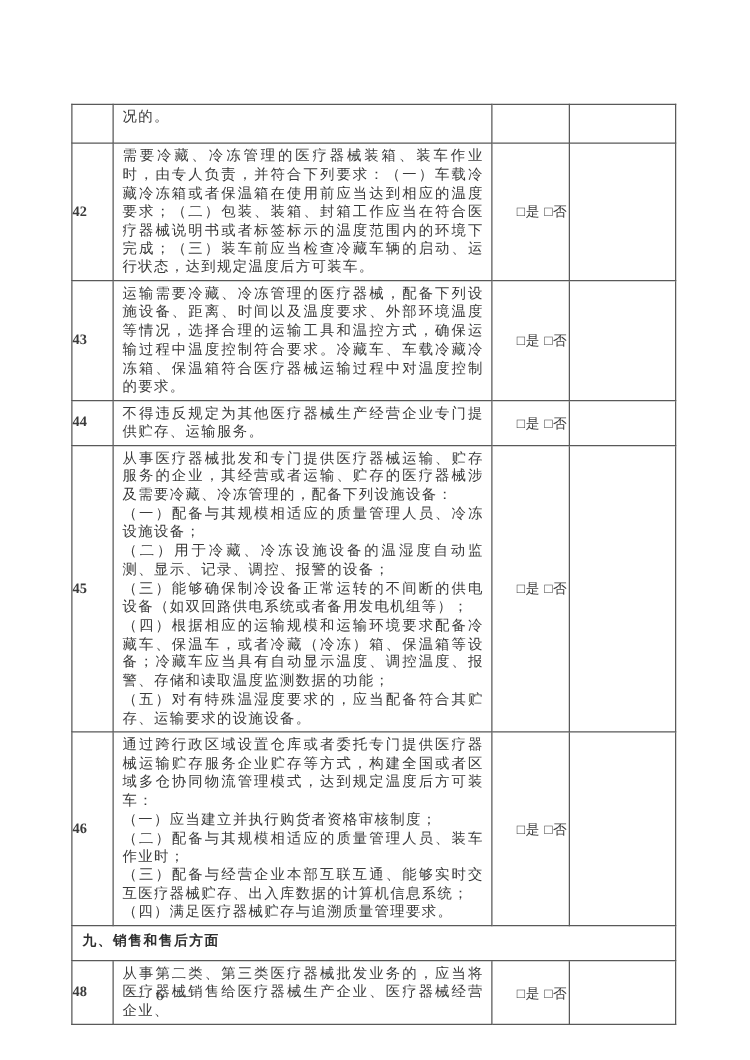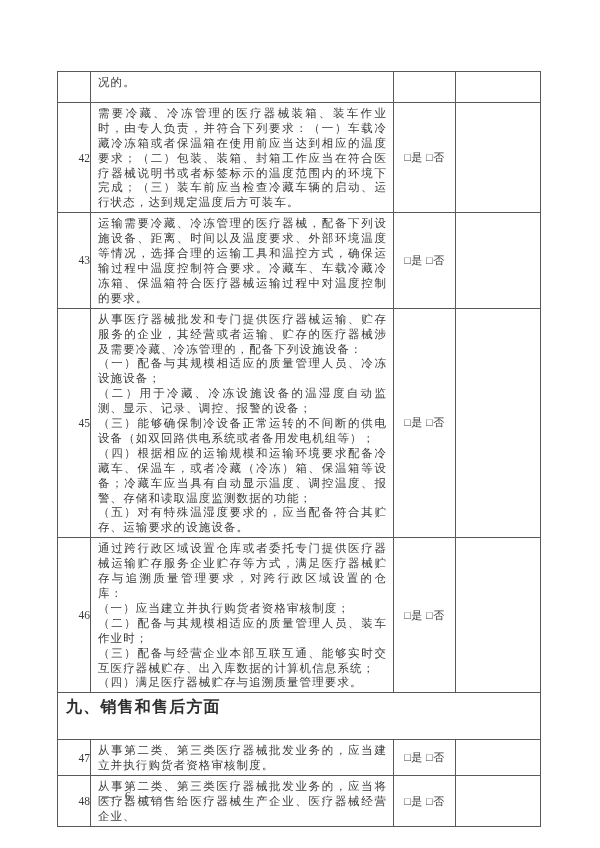--- a/index.html
+++ b/index.html
@@ -7,58 +7,59 @@
   body { height: 848px; overflow: hidden; }
   .sheet {
     position: relative;
     width: 600px; height: 848px;
     background: #ffffff;
     font-family: "Liberation Serif", "DejaVu Serif", serif;
     color: #3a3a3a;
   }
   table.checklist {
     position: absolute;
-    left: 57px; top: 71px;
+    left: 57px; top: 83px;
     width: 483px;
     border-collapse: collapse;
     table-layout: fixed;
   }
   col.c-num   { width: 33px; }
   col.c-text  { width: 303px; }
   col.c-check { width: 62px; }
   col.c-blank { width: 85px; }
   td { border: 1px solid #595959; vertical-align: middle; }
   td.num {
-    text-align: right;
+    text-align: left;
     font-size: 11.5px;
     color: #3a3a3a;
     padding: 0;
+    font-weight: bold;
   }
   td.content { padding: 3px 6px 2px 7px; }
   tr.cont td.content { padding-bottom: 12px; vertical-align: top; }
   .para {
     font-size: 11.5px;
     line-height: 14.9px;
     letter-spacing: 1.1px;
     text-align: justify;
     text-justify: inter-character;
     color: #3a3a3a;
   }
   td.check {
-    text-align: center;
+    text-align: right;
     font-size: 11px;
     white-space: nowrap;
     padding: 0 1px;
     letter-spacing: 0.5px;
     color: #3a3a3a;
   }
   td.section {
     font-weight: bold;
-    font-size: 16px;
-    padding: 4px 6px 21px 8px;
+    font-size: 11px;
+    padding: 4px 6px 8px 8px;
     letter-spacing: 1.2px;
     color: #2e2e2e;
   }
   .pageno {
     position: absolute;
     left: 103px; top: 789px;
     font-size: 12.5px;
     letter-spacing: 3px;
     color: #3f3f3f;
   }
@@ -93,54 +94,54 @@
         </tr>
         <tr>
           <td class="num">43</td>
           <td class="content">
             <div class="para">运输需要冷藏、冷冻管理的医疗器械，配备下列设施设备、距离、时间以及温度要求、外部环境温度等情况，选择合理的运输工具和温控方式，确保运输过程中温度控制符合要求。冷藏车、车载冷藏冷冻箱、保温箱符合医疗器械运输过程中对温度控制的要求。</div>
           </td>
           <td class="check">□是 □否</td>
           <td class="blank"></td>
         </tr>
         <tr>
+          <td class="num">44</td>
+          <td class="content">
+            <div class="para">不得违反规定为其他医疗器械生产经营企业专门提供贮存、运输服务。</div>
+          </td>
+          <td class="check">□是 □否</td>
+          <td class="blank"></td>
+        </tr>
+        <tr>
           <td class="num">45</td>
           <td class="content">
             <div class="para">从事医疗器械批发和专门提供医疗器械运输、贮存服务的企业，其经营或者运输、贮存的医疗器械涉及需要冷藏、冷冻管理的，配备下列设施设备：</div>
             <div class="para">（一）配备与其规模相适应的质量管理人员、冷冻设施设备；</div>
             <div class="para">（二）用于冷藏、冷冻设施设备的温湿度自动监测、显示、记录、调控、报警的设备；</div>
             <div class="para">（三）能够确保制冷设备正常运转的不间断的供电设备（如双回路供电系统或者备用发电机组等）；</div>
             <div class="para">（四）根据相应的运输规模和运输环境要求配备冷藏车、保温车，或者冷藏（冷冻）箱、保温箱等设备；冷藏车应当具有自动显示温度、调控温度、报警、存储和读取温度监测数据的功能；</div>
             <div class="para">（五）对有特殊温湿度要求的，应当配备符合其贮存、运输要求的设施设备。</div>
           </td>
           <td class="check">□是 □否</td>
           <td class="blank"></td>
         </tr>
         <tr>
           <td class="num">46</td>
           <td class="content">
-            <div class="para">通过跨行政区域设置仓库或者委托专门提供医疗器械运输贮存服务企业贮存等方式，满足医疗器械贮存与追溯质量管理要求，对跨行政区域设置的仓库：</div>
+            <div class="para">通过跨行政区域设置仓库或者委托专门提供医疗器械运输贮存服务企业贮存等方式，构建全国或者区域多仓协同物流管理模式，达到规定温度后方可装车：</div>
             <div class="para">（一）应当建立并执行购货者资格审核制度；</div>
             <div class="para">（二）配备与其规模相适应的质量管理人员、装车作业时；</div>
             <div class="para">（三）配备与经营企业本部互联互通、能够实时交互医疗器械贮存、出入库数据的计算机信息系统；</div>
             <div class="para">（四）满足医疗器械贮存与追溯质量管理要求。</div>
           </td>
           <td class="check">□是 □否</td>
           <td class="blank"></td>
         </tr>
         <tr>
           <td colspan="4" class="section">九、销售和售后方面</td>
-        </tr>
-        <tr>
-          <td class="num">47</td>
-          <td class="content">
-            <div class="para">从事第二类、第三类医疗器械批发业务的，应当建立并执行购货者资格审核制度。</div>
-          </td>
-          <td class="check">□是 □否</td>
-          <td class="blank"></td>
         </tr>
         <tr>
           <td class="num">48</td>
           <td class="content">
             <div class="para">从事第二类、第三类医疗器械批发业务的，应当将医疗器械销售给医疗器械生产企业、医疗器械经营企业、</div>
           </td>
           <td class="check">□是 □否</td>
           <td class="blank"></td>
         </tr>
       </tbody>

